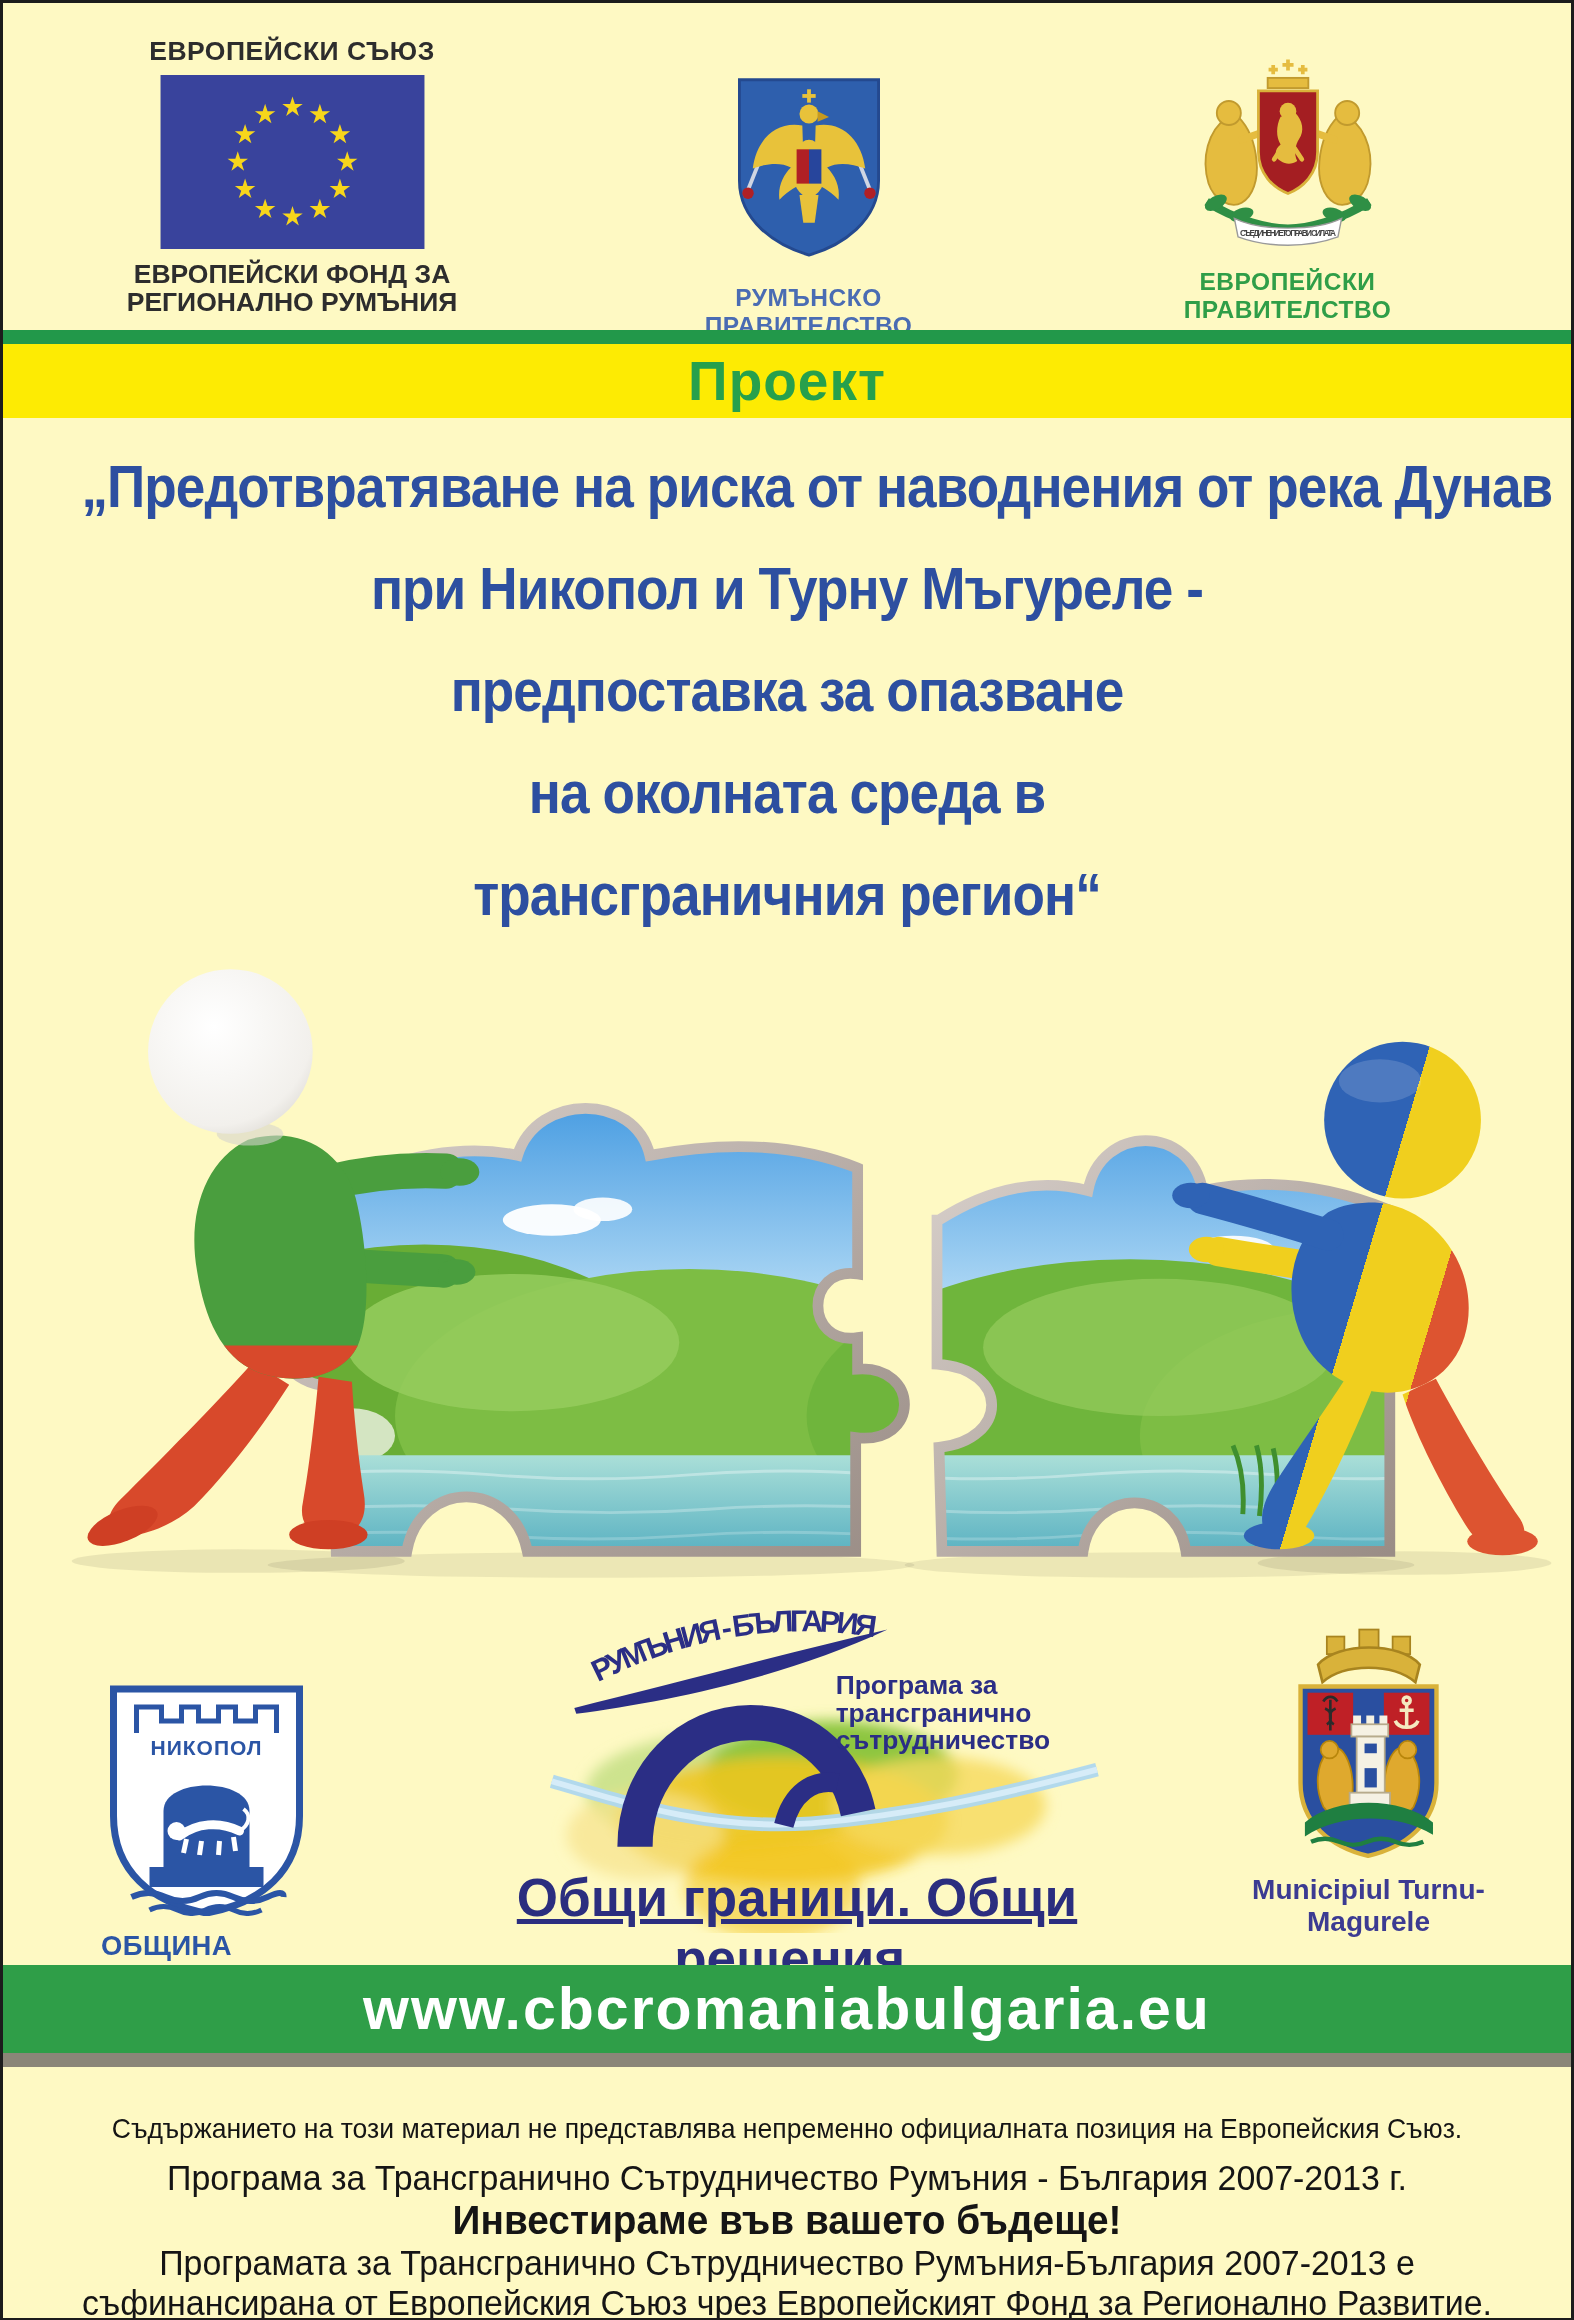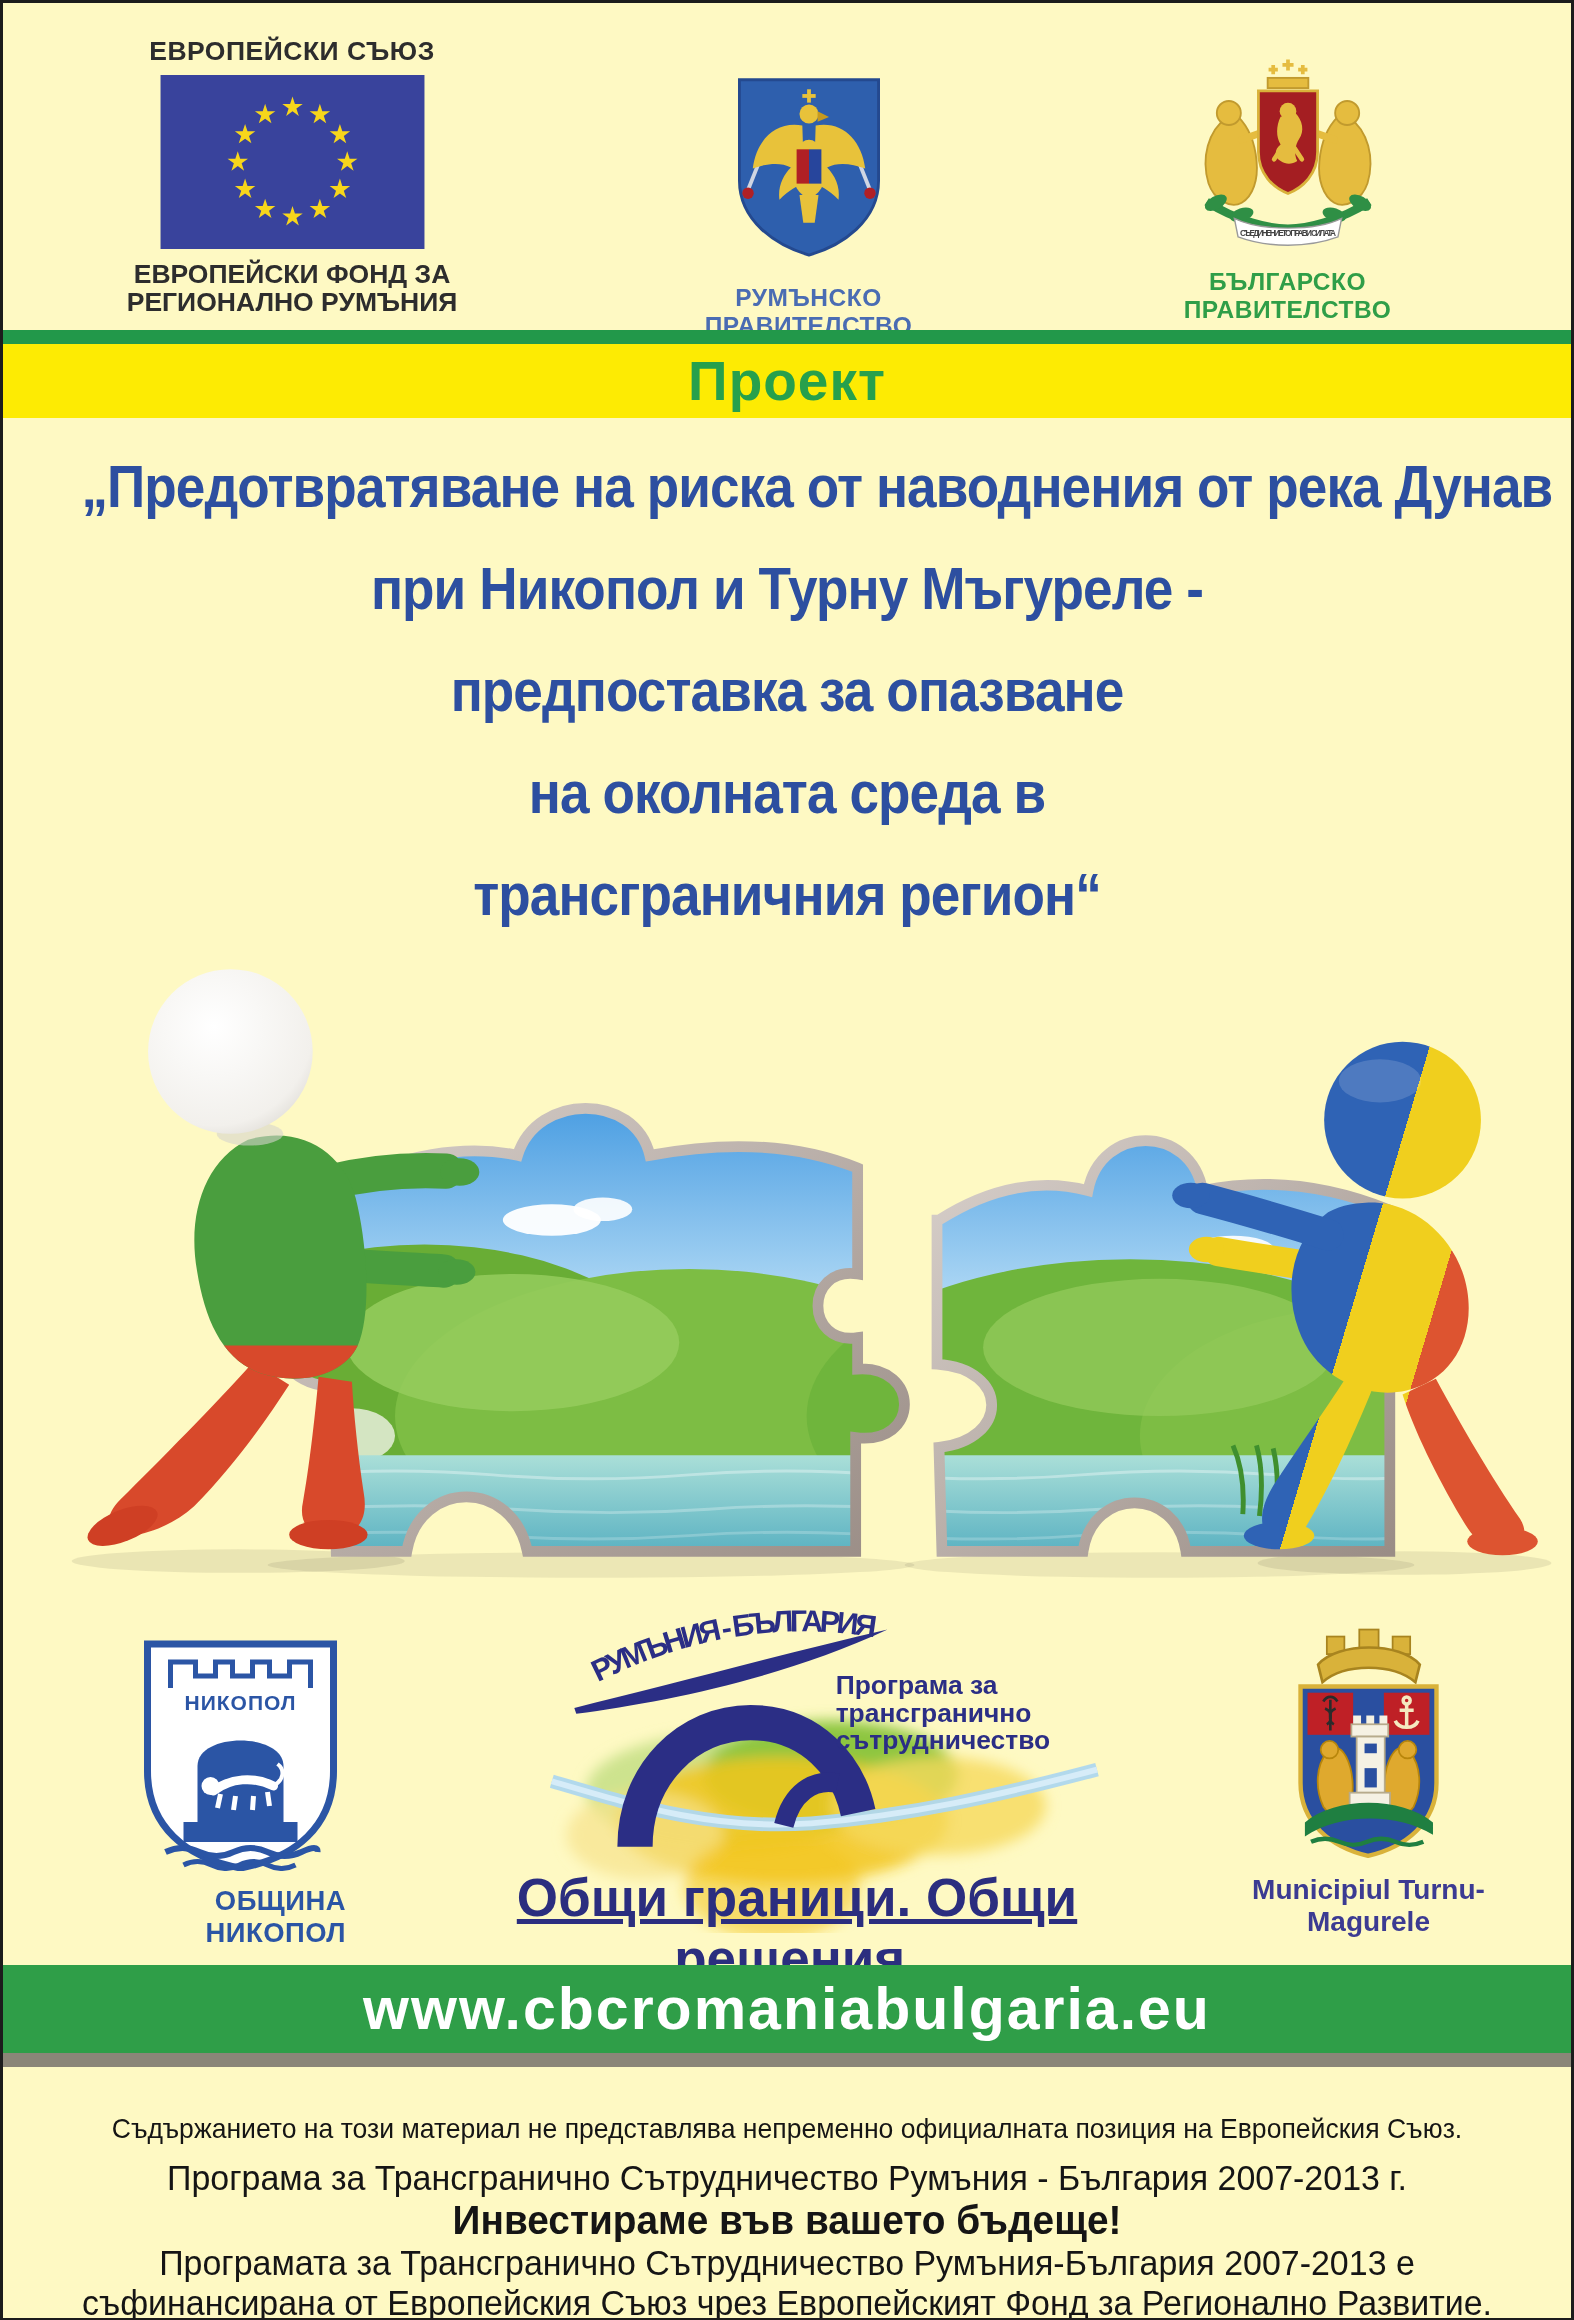--- a/index.html
+++ b/index.html
@@ -28,21 +28,21 @@
   .green-strip{left:0;right:0;top:327px;height:13.7px;background:#22984a;}
   .yellow-band{left:0;right:0;top:341px;height:74px;background:#fdeb03;text-align:center;}
   .yellow-band span{display:inline-block;line-height:74px;font-size:55px;font-weight:700;color:#27a04c;letter-spacing:1px;}
   
   .title{left:0;right:0;top:433px;text-align:center;color:#2d4fa0;font-weight:700;
          transform:scaleX(.9);transform-origin:50% 0;}
   .title .tl{display:block;font-size:59px;line-height:102px;letter-spacing:-1px;white-space:nowrap;}
   
   .scene{left:0;top:923px;width:1574px;height:691px;}
   
-  .nikopol{left:98px;top:1633px;width:245px;text-align:right;}
+  .nikopol{left:98px;top:1678px;width:245px;text-align:left;}
   .nikopol .cap{font-size:27.4px;font-weight:600;color:#2b55a5;margin-top:9.8px;letter-spacing:0.5px;}
   .program{left:485px;top:1607px;width:617px;height:323px;}
   .slogan{left:392px;top:1864px;width:804px;text-align:center;font-size:53px;font-weight:700;color:#2b2e7f;z-index:5;text-decoration:underline;}
   .turnu{left:1233px;top:1609px;width:265px;text-align:center;}
   .turnu .cap{font-size:28px;font-weight:600;color:#3c3b92;margin-top:7.8px;}
   
   .site-banner{left:0;right:0;top:1962px;height:88px;background:#2f9e48;text-align:center;z-index:6;}
   .site-banner span{display:inline-block;line-height:88px;color:#ffffff;font-size:59px;font-weight:700;letter-spacing:2px;}
   .gray-strip{left:0;right:0;top:2050px;height:13.7px;background:#8b8678;z-index:6;}
   
@@ -125,21 +125,21 @@
 
       <path d="M62,162 C95,183 130,191 150,191 C170,191 205,183 238,162" stroke="#2f8f45" stroke-width="9" fill="none"></path>
       <ellipse cx="72" cy="163" rx="13" ry="7" fill="#2f8f45" transform="rotate(-30 72 163)"></ellipse>
       <ellipse cx="100" cy="176" rx="13" ry="7" fill="#2f8f45" transform="rotate(-18 100 176)"></ellipse>
       <ellipse cx="228" cy="163" rx="13" ry="7" fill="#2f8f45" transform="rotate(30 228 163)"></ellipse>
       <ellipse cx="200" cy="176" rx="13" ry="7" fill="#2f8f45" transform="rotate(18 200 176)"></ellipse>
 
       <path d="M92,180 C120,194 180,194 208,180 L204,200 C172,212 128,212 96,200 Z" fill="#ffffff" stroke="#9a9a9a" stroke-width="1.5"></path>
       <text x="150" y="199" font-size="9" font-weight="700" fill="#444" text-anchor="middle" textLength="104">СЪЕДИНЕНИЕТО ПРАВИ СИЛАТА</text>
     </svg>
-    <div class="gov-label bg-label">БЪЛГАРСКО ПРАВИТЕЛСТВО</div>
+    <div class="gov-label bg-label">ЕВРОПЕЙСКИ ПРАВИТЕЛСТВО</div>
   </div>
 
   <div class="abs green-strip"></div>
   <div class="abs yellow-band">
     <span>Проект</span>
   </div>
 
   <div class="abs title" style="left:0;right:0;">
     <span class="tl">„Предотвратяване на риска от наводнения от река Дунав</span>
     <span class="tl">при Никопол и Турну Мъгуреле -</span>

